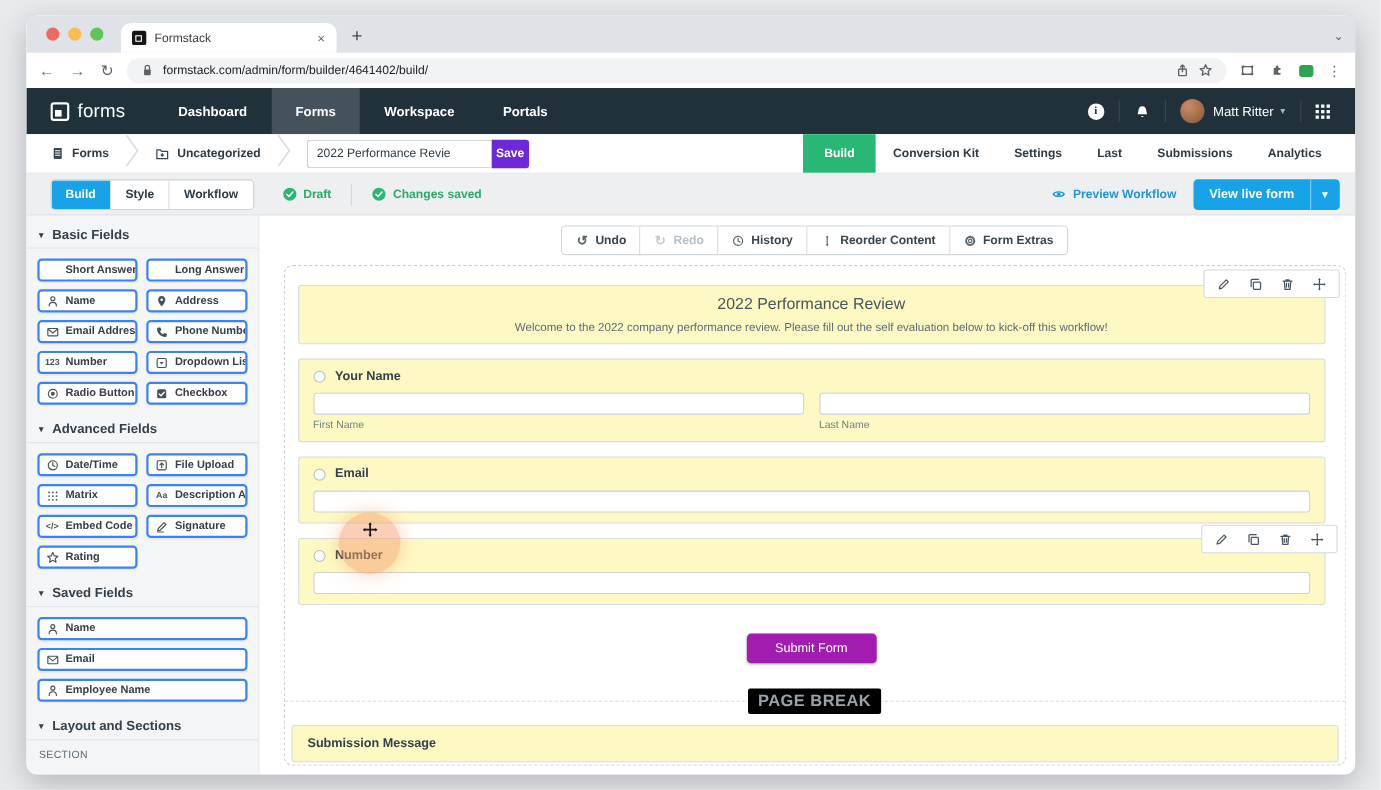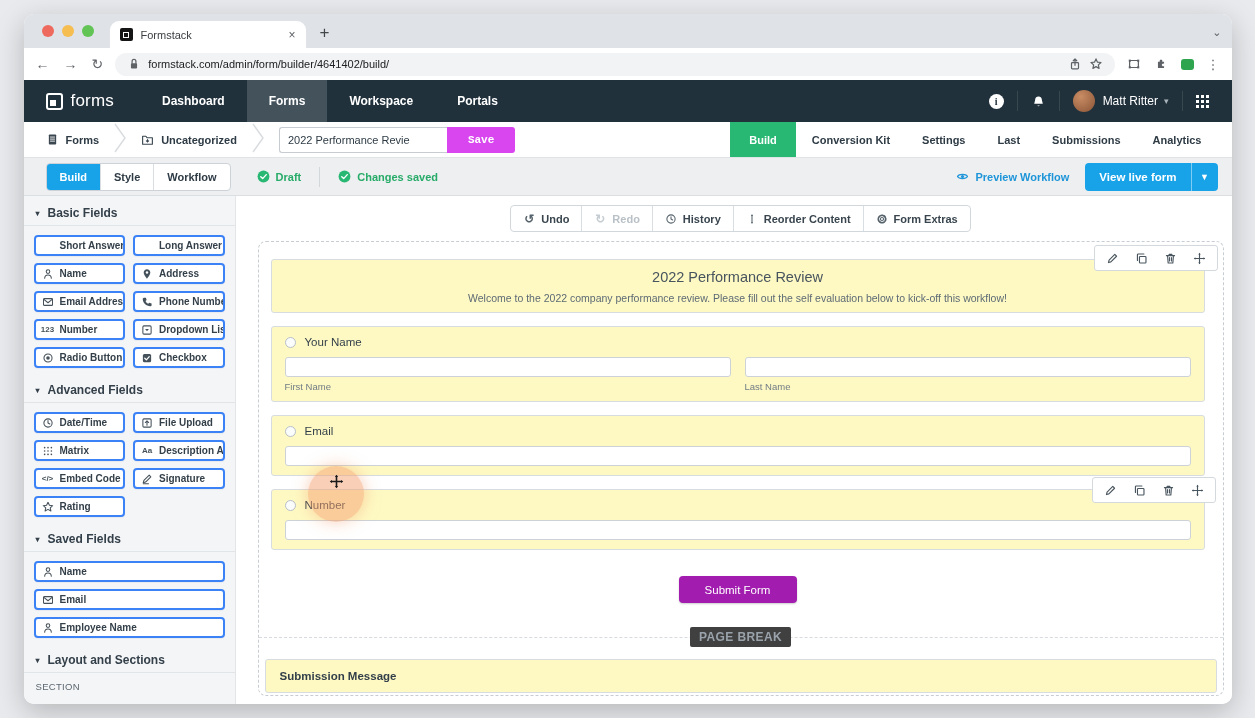--- a/index.html
+++ b/index.html
@@ -45,21 +45,21 @@
   .user-chev{color:#aab4bb;font-size:9px;margin-left:6px}
   .grid-ic{display:grid;grid-template-columns:repeat(3,3px);grid-gap:2px;margin-right:10px}
   .grid-ic b{width:3px;height:3px;background:#fff}
 
   
   .crumbbar{height:36px;background:#fff;border-bottom:1px solid #e1e4e7;display:flex;align-items:stretch;padding-left:22px;flex:none}
   .crumb{display:flex;align-items:center;gap:7px;font-size:11px;font-weight:bold;color:#2e3b45}
   .crumb .icn{color:#3a4750}
   .crumb-sep{align-self:center;margin:0 14px;color:#d4d9dd}
   .name-input{align-self:center;width:168px;height:26px;border:1px solid #c6ccd1;border-right:none;border-radius:3px 0 0 3px;padding:0 8px;font-size:11px;color:#2e3b45;font-family:inherit}
-  .save-btn{align-self:center;height:26px;background:#d946ef;color:#fff;border:none;border-radius:0 3px 3px 0;font-size:11px;font-weight:bold;padding:0 21px;font-family:Liberation Mono, monospace}
+  .save-btn{align-self:center;height:26px;background:#6d28d9;color:#fff;border:none;border-radius:0 3px 3px 0;font-size:11px;font-weight:bold;padding:0 4px;font-family:Liberation Sans, sans-serif}
   .form-tabs{margin-left:auto;display:flex;align-items:stretch;padding-right:14px}
   .form-tab{display:flex;align-items:center;padding:0 16px;font-size:11px;font-weight:bold;color:#2e3b45;cursor:pointer}
   .form-tab.active{background:#28b873;color:#fff;padding:0 19px}
 
   
   .subbar{height:38px;background:#edeff1;border-bottom:1px solid #dcdfe2;display:flex;align-items:center;padding:0 14px 0 22px;flex:none}
   .modes{display:flex;border:1px solid #ccd2d7;border-radius:4px;overflow:hidden;background:#fff}
   .mode{padding:0 13px;height:26px;line-height:26px;font-size:11px;font-weight:bold;color:#2e3b45;border-left:1px solid #d9dee2;cursor:pointer}
   .mode:first-child{border-left:none}
   .mode.active{background:#18a2e8;color:#fff}
@@ -97,32 +97,32 @@
   .headercard{height:54px;display:flex;flex-direction:column;align-items:center;justify-content:center;gap:7px}
   .form-title{font-size:14.5px;color:#48545e}
   .form-sub{font-size:10.5px;color:#5d6a74}
   .floatbar{position:absolute;display:flex;background:#fff;border:1px solid #d4d9dd;border-radius:3px;padding:0 3px;z-index:5}
   .floatbar .fcell{width:29px;height:24px;display:flex;align-items:center;justify-content:center;color:#4a565f;cursor:pointer}
   .fb-header{top:-15px;right:-14px}
   .fb-number{top:-13px;right:-12px}
   .fieldcard{margin-top:13px;padding:9px 13px 9px}
   .flabel-row{display:flex;align-items:center;gap:9px}
   .fcircle{width:11px;height:11px;border:1px solid #b8c0c6;border-radius:50%;background:#fbfcfc;flex:none}
-  .flabel{font-size:11.5px;font-weight:normal;color:#323f49}
+  .flabel{font-size:11.5px;font-weight:bold;color:#323f49}
   .finputs{display:flex;gap:14px;margin-top:9px}
   .fin{flex:1;min-width:0}
   .finput{width:100%;height:20px;border:1px solid #ccd2d7;border-radius:3px;background:#fff}
   .fsub{font-size:9.5px;color:#707c85;margin-top:4px}
   .cursor-halo{position:absolute;left:36px;top:-24px;width:56px;height:56px;border-radius:50%;background:rgba(243,160,112,.5);box-shadow:0 0 16px rgba(243,160,112,.5);z-index:4;pointer-events:none}
   .cursor-halo .mv{position:absolute;left:21px;top:8px;width:15px;height:15px;color:#1a1a1a}
   .submitwrap{text-align:center;margin-top:26px}
   .submit-btn{width:118px;height:27px;background:#a21caf;color:#fff;border:none;border-radius:4px;font-size:11.5px;font-weight:normal;font-family:inherit;box-shadow:0 1px 2px rgba(0,0,0,.2)}
   .pagebreak{margin:25px -18px 0 -12px;position:relative;height:18px;display:flex;align-items:center;justify-content:center}
   .pagebreak:before{content:"";position:absolute;left:0;right:0;top:50%;border-top:1px dashed #d7dbdf}
-  .pb-label{position:relative;background:#404040;color:#9aa3ab;font-size:12px;font-weight:bold;letter-spacing:.4px;padding:3px 9px;border-radius:2px}
+  .pb-label{position:relative;background:#000000;color:#9aa3ab;font-size:15px;font-weight:bold;letter-spacing:.4px;padding:3px 9px;border-radius:2px}
   .submission{margin:13px -12px 0 -6px;padding:10px 14px;font-size:11.5px;font-weight:bold;color:#323f49}
 
   .icn{display:inline-flex;align-items:center;justify-content:center;width:12px;height:12px;flex:none}
   .icn svg{width:100%;height:100%;display:block}
   .icn-t{font-size:8px;font-weight:bold;letter-spacing:0;line-height:1;width:auto}
   .undo-glyph{font-size:12px;line-height:1;width:auto}
 </style>
 </head>
 <body>
 

